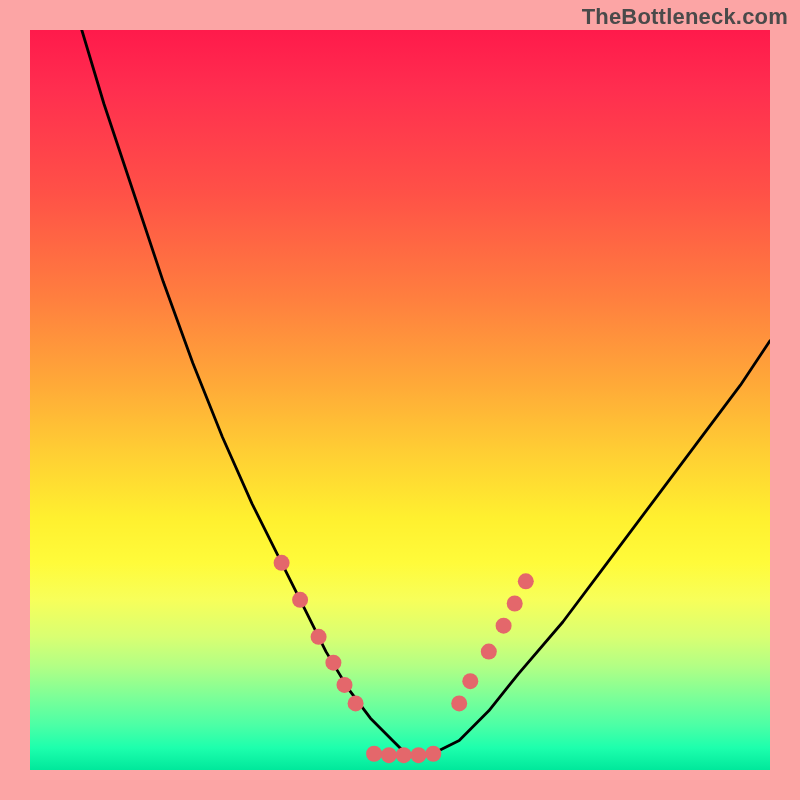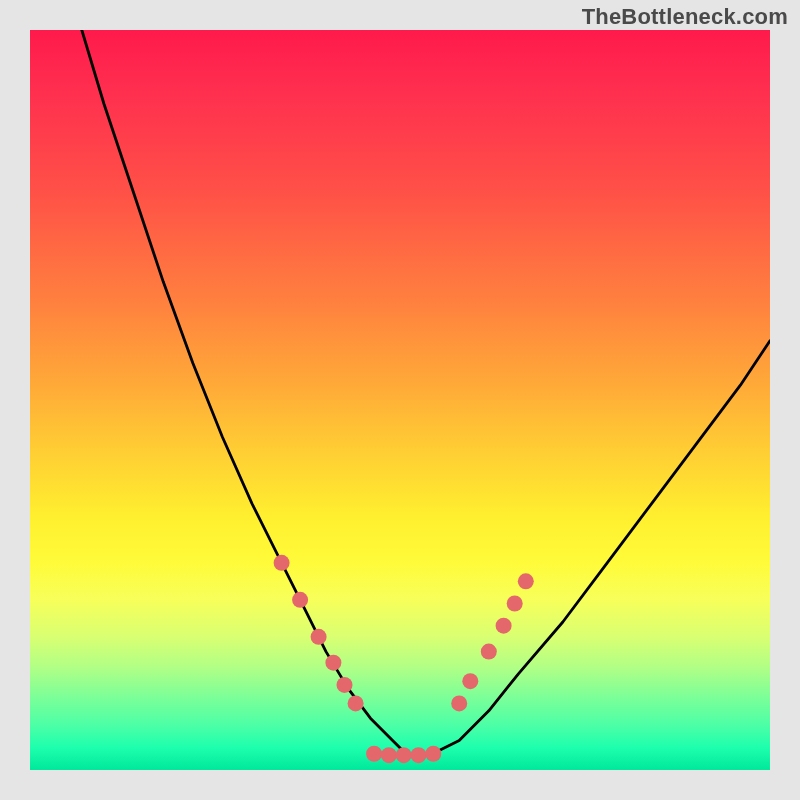--- a/index.html
+++ b/index.html
@@ -10,21 +10,21 @@
     background: #000000;
     overflow: hidden;
     font-family: Arial, Helvetica, sans-serif;
   }
   .frame {
     position: absolute;
     top: 0;
     left: 0;
     width: 800px;
     height: 800px;
-    background: #e5e5e5;
+    background: #fca5a5;
   }
   .watermark {
     position: absolute;
     top: 4px;
     right: 12px;
     color: #4a4a4a;
     font-size: 22px;
     font-weight: 600;
     letter-spacing: 0.2px;
     z-index: 20;

